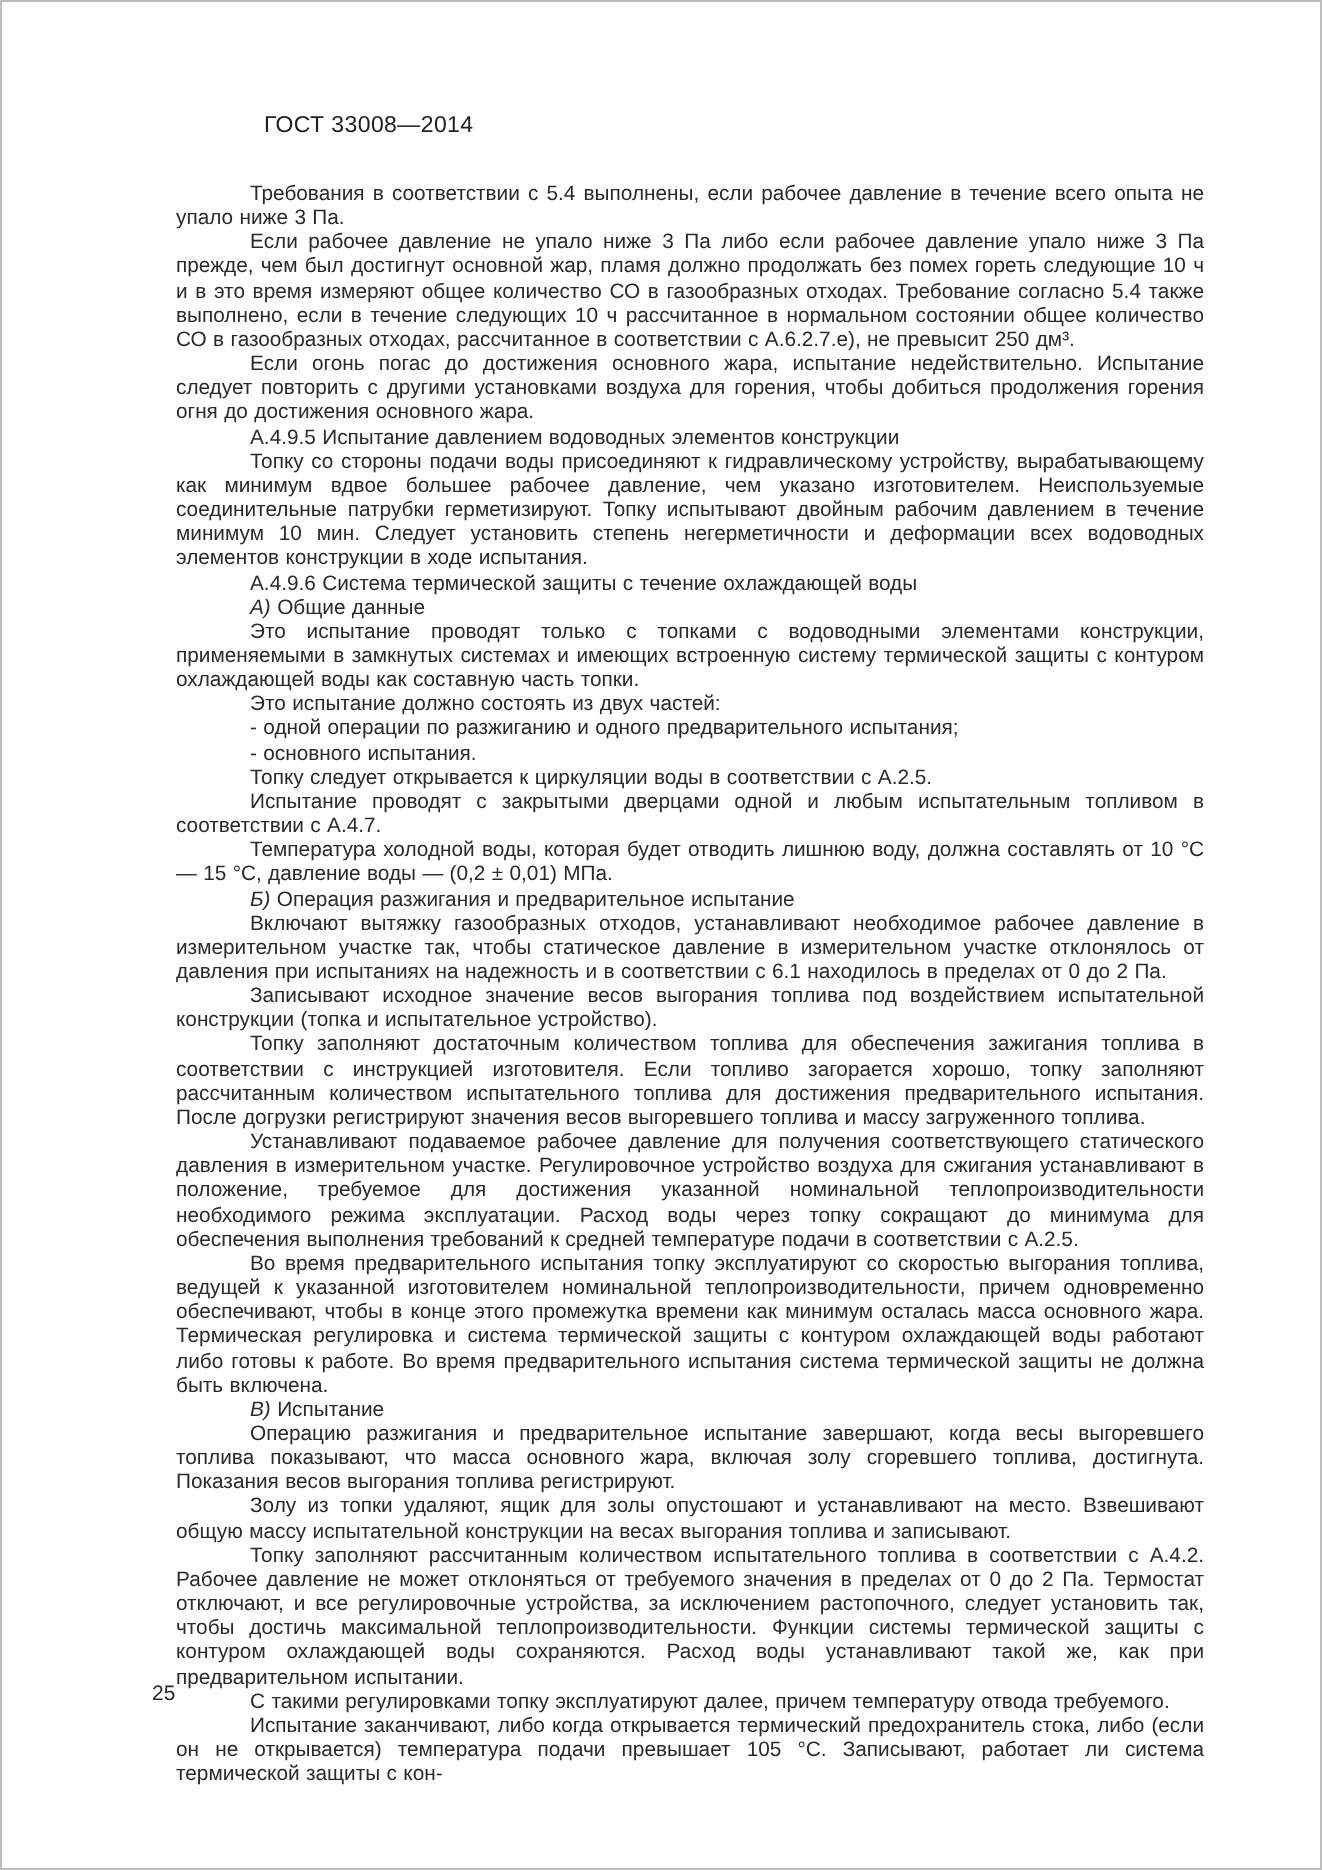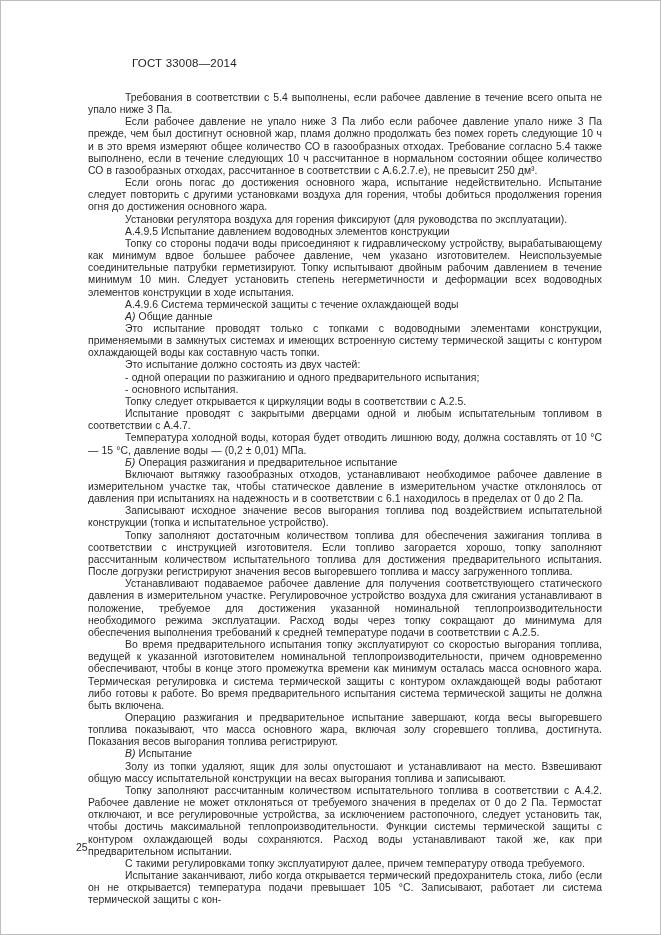--- a/index.html
+++ b/index.html
@@ -58,40 +58,39 @@
 </head>
 <body>
 
 <div class="page">
   <div class="doc-header">ГОСТ 33008—2014</div>
 
   <div class="doc-body">
       <p>Требования в соответствии с 5.4 выполнены, если рабочее давление в течение всего опыта не упало ниже 3 Па.</p>
       <p>Если рабочее давление не упало ниже 3 Па либо если рабочее давление упало ниже 3 Па прежде, чем был достигнут основной жар, пламя должно продолжать без помех гореть следующие 10 ч и в это время измеряют общее количество СО в газообразных отходах. Требование согласно 5.4 также выполнено, если в течение следующих 10 ч рассчитанное в нормальном состоянии общее количество СО в газообразных отходах, рассчитанное в соответствии с А.6.2.7.е), не превысит 250 дм³.</p>
       <p>Если огонь погас до достижения основного жара, испытание недействительно. Испытание следует повторить с другими установками воздуха для горения, чтобы добиться продолжения горения огня до достижения основного жара.</p>
-      <p>Установки регулятора воздуха для горения фиксируют (для руководства по эксплуатации).</p>
       <p>А.4.9.5 Испытание давлением водоводных элементов конструкции</p>
       <p>Топку со стороны подачи воды присоединяют к гидравлическому устройству, вырабатывающему как минимум вдвое большее рабочее давление, чем указано изготовителем. Неиспользуемые соединительные патрубки герметизируют. Топку испытывают двойным рабочим давлением в течение минимум 10 мин. Следует установить степень негерметичности и деформации всех водоводных элементов конструкции в ходе испытания.</p>
       <p>А.4.9.6 Система термической защиты с течение охлаждающей воды</p>
       <p><i>А)</i> Общие данные</p>
       <p>Это испытание проводят только с топками с водоводными элементами конструкции, применяемыми в замкнутых системах и имеющих встроенную систему термической защиты с контуром охлаждающей воды как составную часть топки.</p>
       <p>Это испытание должно состоять из двух частей:</p>
       <p>- одной операции по разжиганию и одного предварительного испытания;</p>
       <p>- основного испытания.</p>
       <p>Топку следует открывается к циркуляции воды в соответствии с А.2.5.</p>
       <p>Испытание проводят с закрытыми дверцами одной и любым испытательным топливом в соответствии с А.4.7.</p>
       <p>Температура холодной воды, которая будет отводить лишнюю воду, должна составлять от 10 °С — 15 °С, давление воды — (0,2 ± 0,01) МПа.</p>
       <p><i>Б)</i> Операция разжигания и предварительное испытание</p>
       <p>Включают вытяжку газообразных отходов, устанавливают необходимое рабочее давление в измерительном участке так, чтобы статическое давление в измерительном участке отклонялось от давления при испытаниях на надежность и в соответствии с 6.1 находилось в пределах от 0 до 2 Па.</p>
       <p>Записывают исходное значение весов выгорания топлива под воздействием испытательной конструкции (топка и испытательное устройство).</p>
       <p>Топку заполняют достаточным количеством топлива для обеспечения зажигания топлива в соответствии с инструкцией изготовителя. Если топливо загорается хорошо, топку заполняют рассчитанным количеством испытательного топлива для достижения предварительного испытания. После догрузки регистрируют значения весов выгоревшего топлива и массу загруженного топлива.</p>
       <p>Устанавливают подаваемое рабочее давление для получения соответствующего статического давления в измерительном участке. Регулировочное устройство воздуха для сжигания устанавливают в положение, требуемое для достижения указанной номинальной теплопроизводительности необходимого режима эксплуатации. Расход воды через топку сокращают до минимума для обеспечения выполнения требований к средней температуре подачи в соответствии с А.2.5.</p>
       <p>Во время предварительного испытания топку эксплуатируют со скоростью выгорания топлива, ведущей к указанной изготовителем номинальной теплопроизводительности, причем одновременно обеспечивают, чтобы в конце этого промежутка времени как минимум осталась масса основного жара. Термическая регулировка и система термической защиты с контуром охлаждающей воды работают либо готовы к работе. Во время предварительного испытания система термической защиты не должна быть включена.</p>
+      <p><i>В)</i> Испытание</p>
       <p>Операцию разжигания и предварительное испытание завершают, когда весы выгоревшего топлива показывают, что масса основного жара, включая золу сгоревшего топлива, достигнута. Показания весов выгорания топлива регистрируют.</p>
-      <p><i>В)</i> Испытание</p>
       <p>Золу из топки удаляют, ящик для золы опустошают и устанавливают на место. Взвешивают общую массу испытательной конструкции на весах выгорания топлива и записывают.</p>
       <p>Топку заполняют рассчитанным количеством испытательного топлива в соответствии с А.4.2. Рабочее давление не может отклоняться от требуемого значения в пределах от 0 до 2 Па. Термостат отключают, и все регулировочные устройства, за исключением растопочного, следует установить так, чтобы достичь максимальной теплопроизводительности. Функции системы термической защиты с контуром охлаждающей воды сохраняются. Расход воды устанавливают такой же, как при предварительном испытании.</p>
       <p>С такими регулировками топку эксплуатируют далее, причем температуру отвода требуемого.</p>
       <p>Испытание заканчивают, либо когда открывается термический предохранитель стока, либо (если он не открывается) температура подачи превышает 105 °С. Записывают, работает ли система термической защиты с кон-</p>
     </div>
 
   <div class="page-number">25</div>
 </div>
 
 </body></html>

